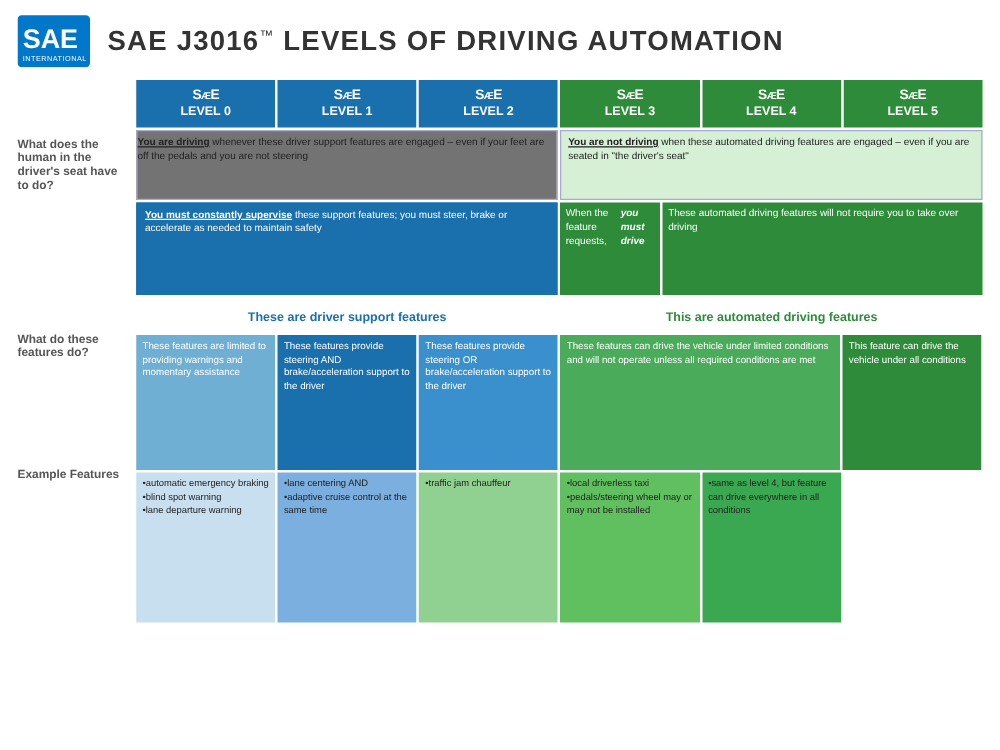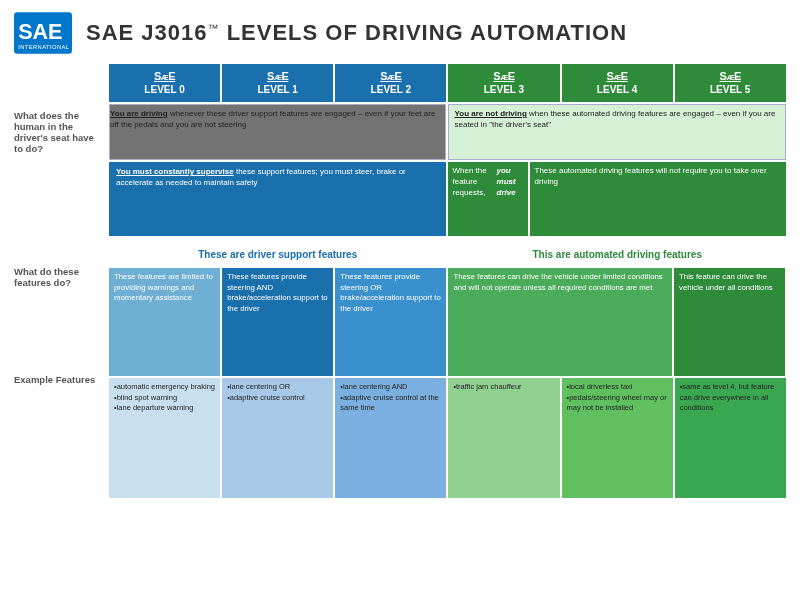--- a/index.html
+++ b/index.html
@@ -86,21 +86,20 @@
       color: #fff;
       font-weight: 900;
       font-size: 9px;
       text-align: center;
       line-height: 1.2;
     }
     .level-header .sae-abbr {
       font-size: 11px;
       font-weight: 900;
       letter-spacing: -0.5px;
-      text-decoration: underline;
     }
     .level-header .level-num {
       font-size: 10px;
       font-weight: 900;
     }
     .blue-bg { background-color: #1a6fad; }
     .green-bg { background-color: #2e8b3a; }
     
     .row1 {
       display: flex;
@@ -326,24 +325,20 @@
           This feature can drive the vehicle under all conditions
         </div>
       </div>
 
       <div class="row3">
         <div class="ex-cell col-w" style="background:#c8dff0;color:#222;">
           <div>•automatic emergency braking</div>
           <div>•blind spot warning</div>
           <div>•lane departure warning</div>
         </div>
-        <div class="ex-cell col-w" style="background:#a8c8e8;color:#222;">
-          <div>•lane centering OR</div>
-          <div>•adaptive cruise control</div>
-        </div>
         <div class="ex-cell col-w" style="background:#7aafe0;color:#222;">
           <div>•lane centering AND</div>
           <div>•adaptive cruise control at the same time</div>
         </div>
         <div class="ex-cell col-w" style="background:#90d090;color:#222;">
           <div>•traffic jam chauffeur</div>
         </div>
         <div class="ex-cell col-w" style="background:#60c060;color:#222;">
           <div>•local driverless taxi</div>
           <div>•pedals/steering wheel may or may not be installed</div>

